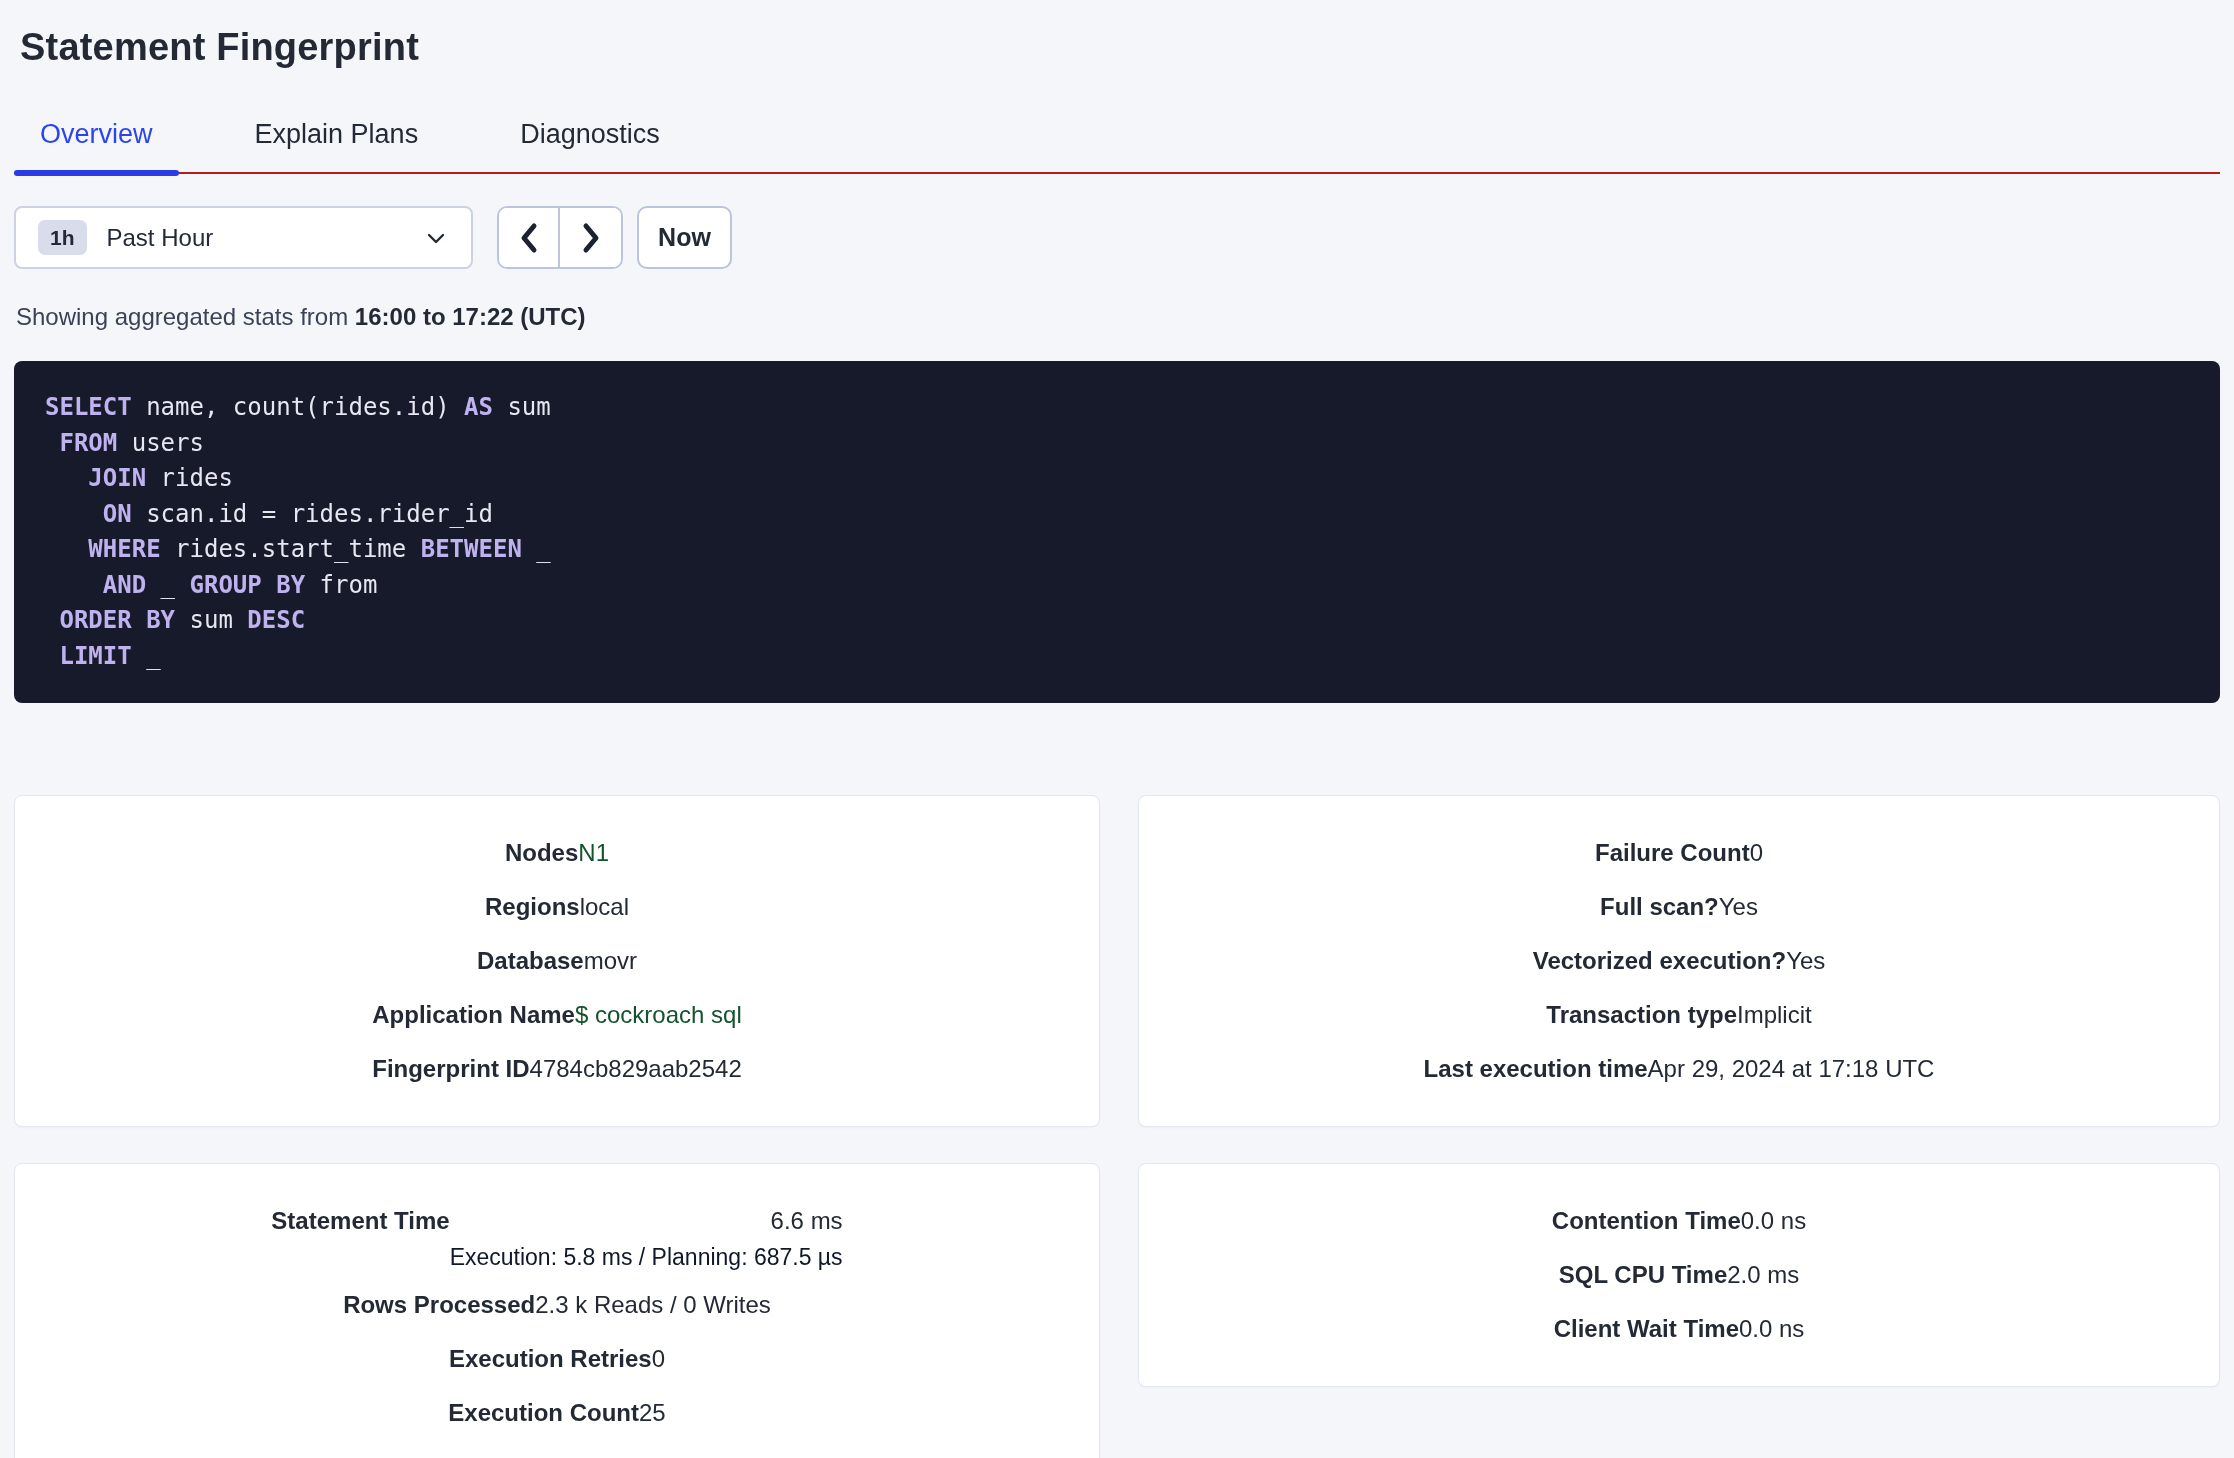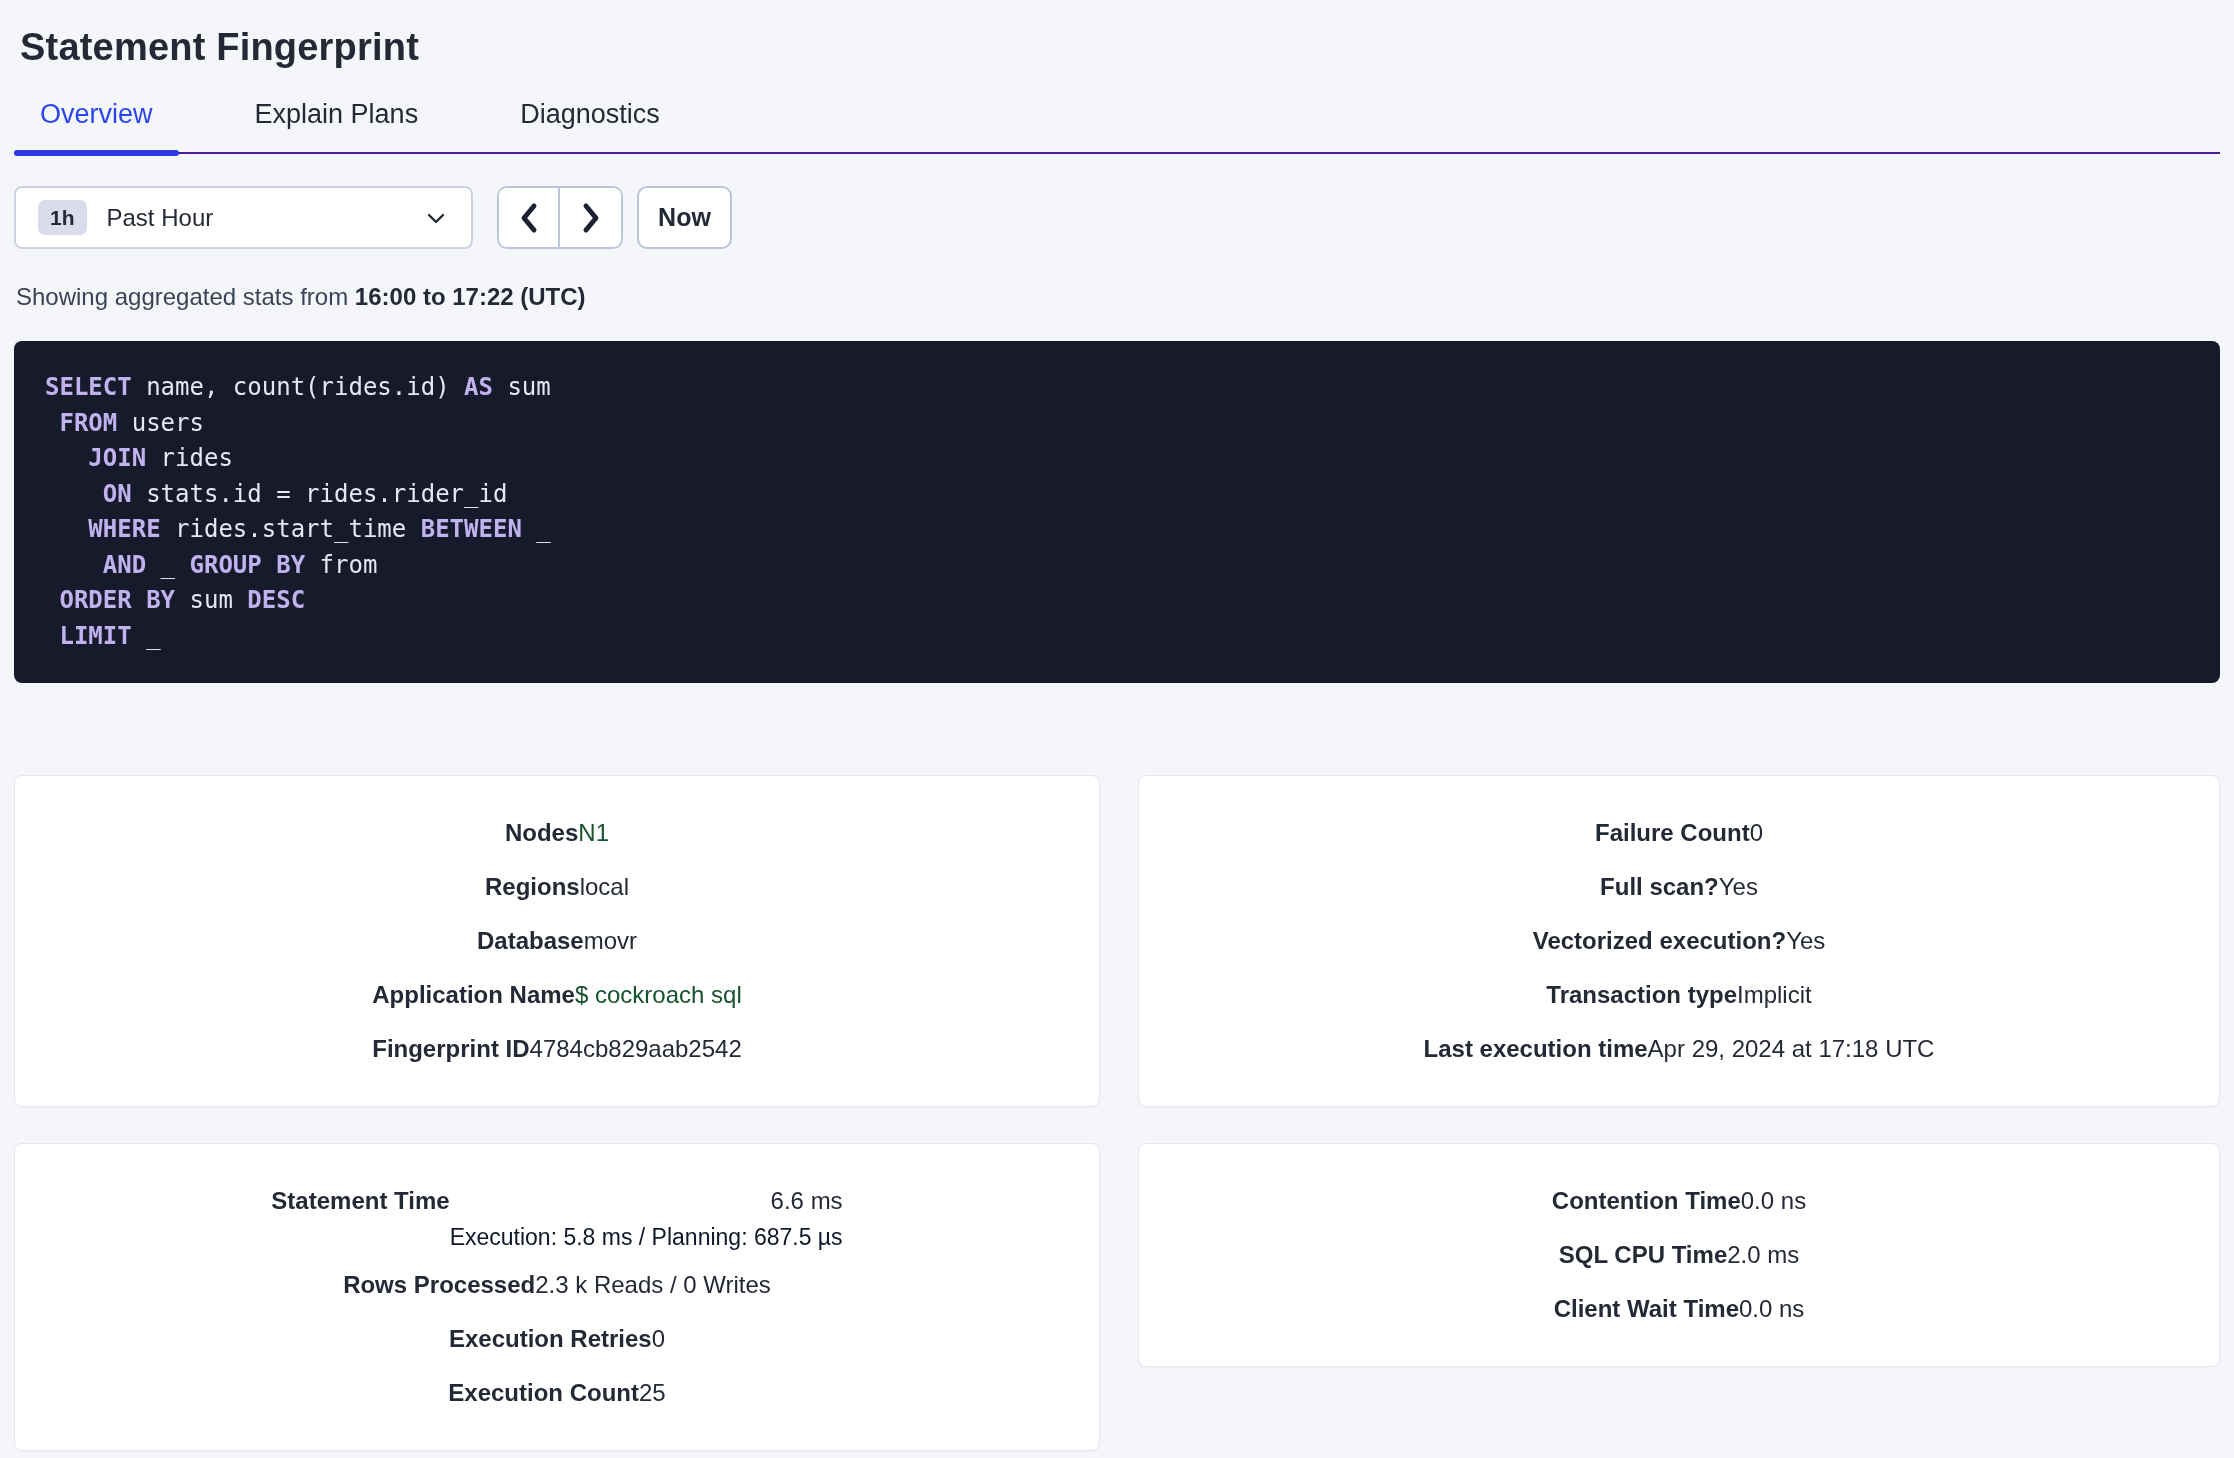--- a/index.html
+++ b/index.html
@@ -11,22 +11,22 @@
     overflow:hidden;
   }
   .page { width:2234px; padding:0 14px; }
 
   
   .page-title {
     margin:26px 0 0 6px;
     font-size:38px; font-weight:700; letter-spacing:.2px; color:#242a35;
   }
   .tabs {
-    display:flex; margin-top:30px;
-    border-bottom:2px solid #4c1d95;
+    display:flex; margin-top:50px;
+    border-bottom:2px solid #b91c1c;
   }
   .tab {
     position:relative;
     padding:0 26px 22px 26px;
     margin-right:50px;
     font-size:27px; color:#242a35;
     cursor:pointer; white-space:nowrap;
   }
   .tab.active { color:#2b45ec; }
   .tab.active .tab-underline {
@@ -144,21 +144,21 @@
     </div>
     <button class="now-btn">Now</button>
   </div>
 
   <p class="stats-line"><span>Showing aggregated stats from </span><b>16:00 to 17:22 (UTC)</b></p>
 
   <div class="sql-box">
     <code id="sql-code"><span class="kw">SELECT</span><span> name, count(rides.id) </span><span class="kw">AS</span><span> sum</span>
 <span> </span><span class="kw">FROM</span><span> users</span>
 <span>   </span><span class="kw">JOIN</span><span> rides</span>
-<span>    </span><span class="kw">ON</span><span> stats.id = rides.rider_id</span>
+<span>    </span><span class="kw">ON</span><span> scan.id = rides.rider_id</span>
 <span>   </span><span class="kw">WHERE</span><span> rides.start_time </span><span class="kw">BETWEEN</span><span> _</span>
 <span>    </span><span class="kw">AND</span><span> _ </span><span class="kw">GROUP</span><span> </span><span class="kw">BY</span><span> from</span>
 <span> </span><span class="kw">ORDER</span><span> </span><span class="kw">BY</span><span> sum </span><span class="kw">DESC</span>
 <span> </span><span class="kw">LIMIT</span><span> _</span>
 </code>
   </div>
 
   <div class="cards-row first">
     <div class="card">
         <div class="card-row">

